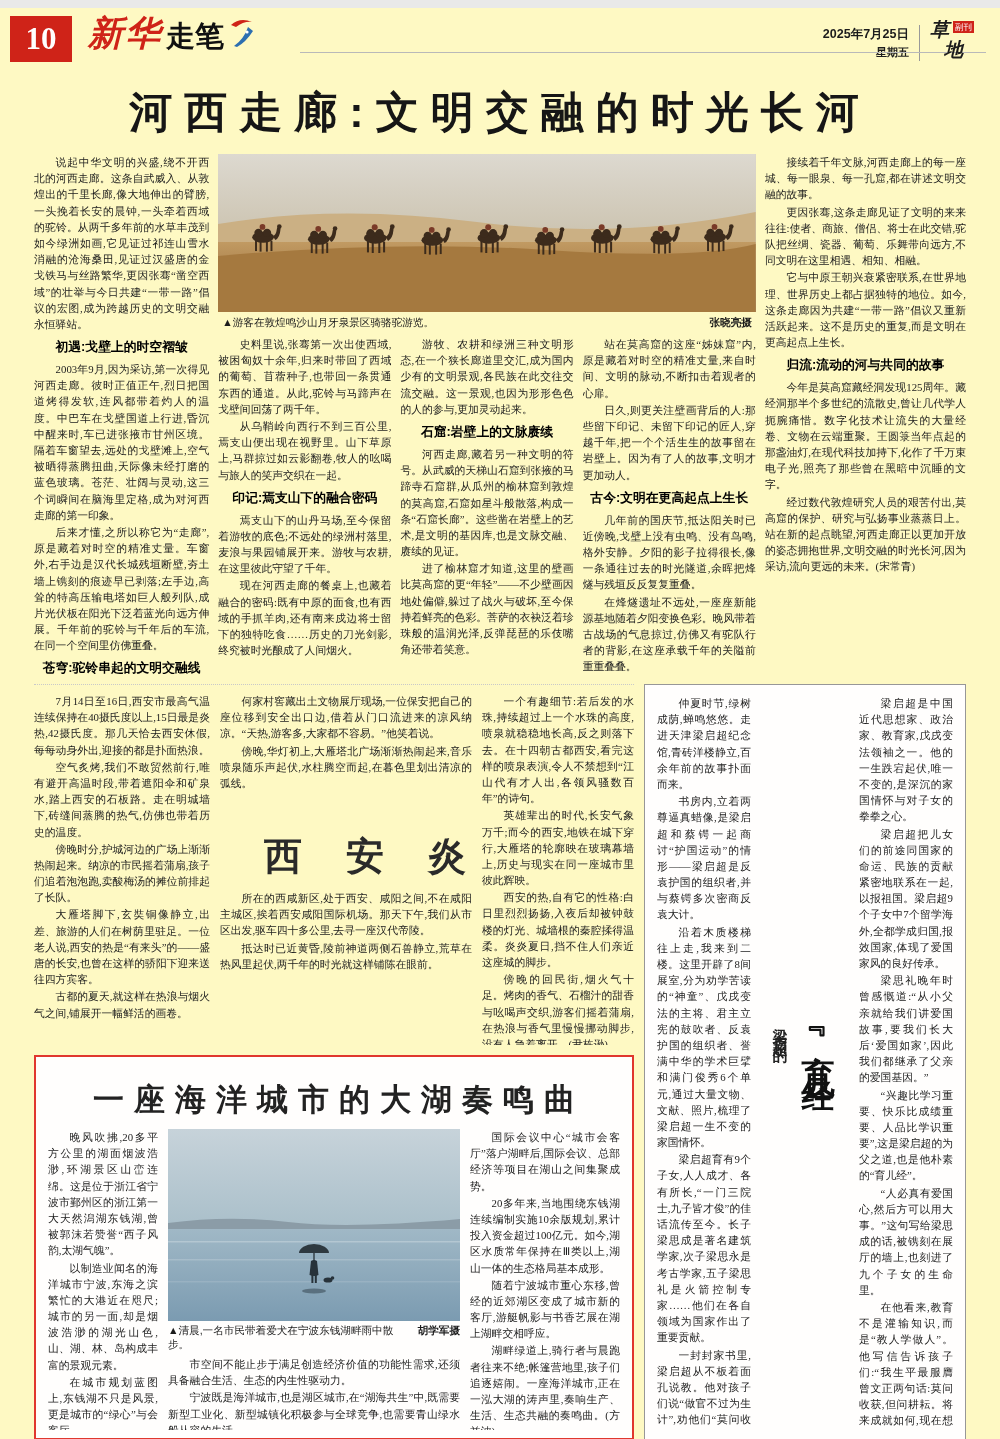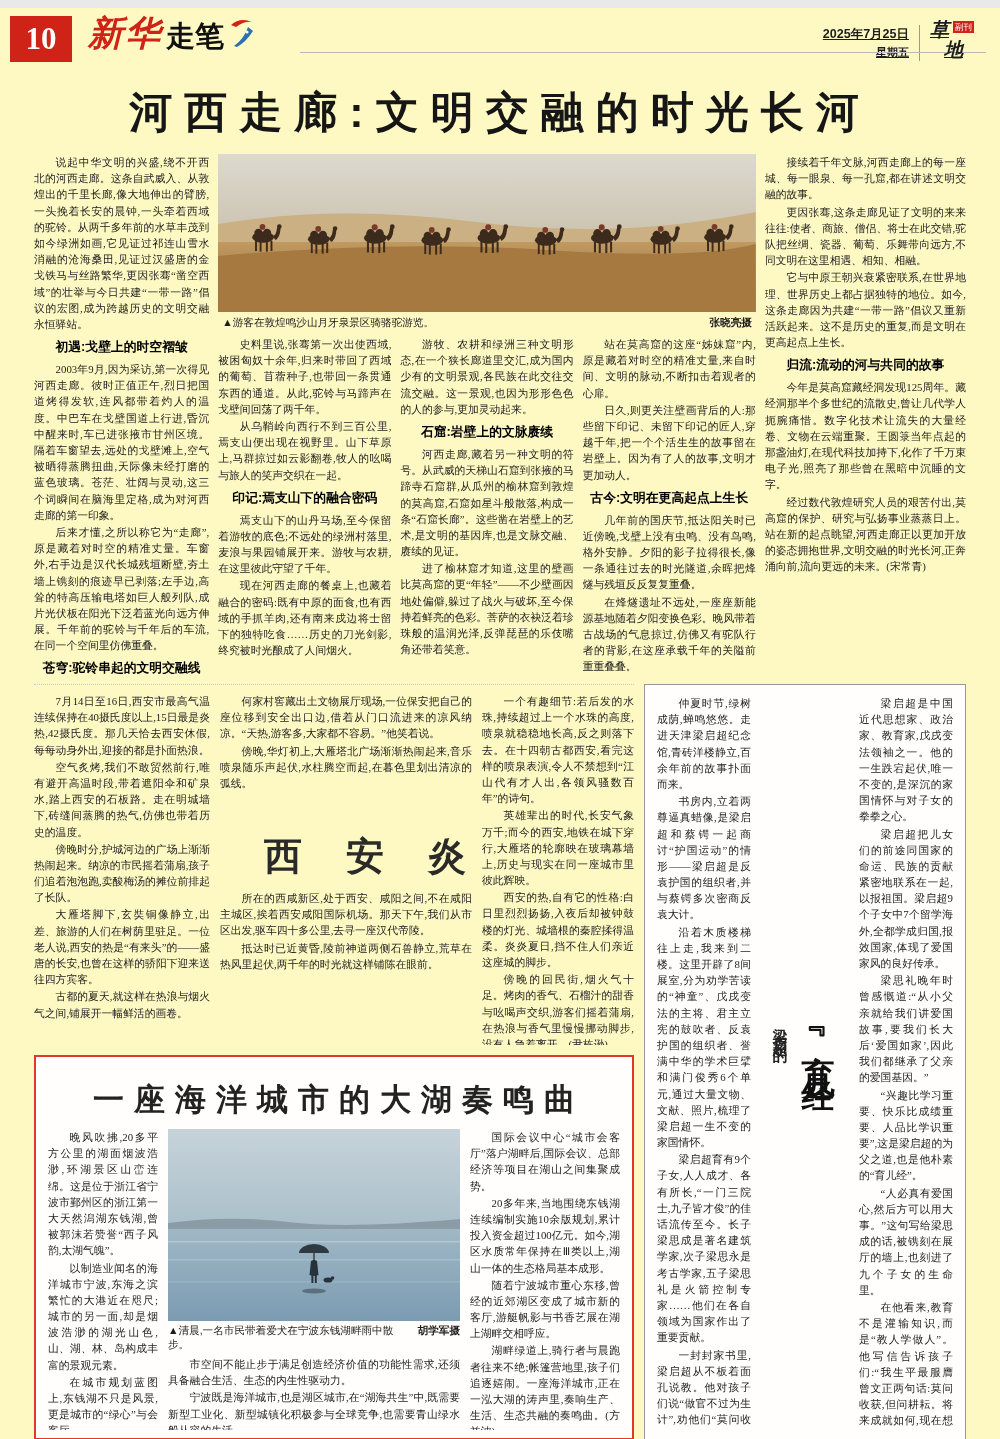--- a/index.html
+++ b/index.html
@@ -7,21 +7,21 @@
         font-family:"Liberation Serif",serif;color:#1c1c1c;overflow:hidden;}
   
   .hdr{display:flex;align-items:flex-start;padding:8px 14px 0 10px;height:54px;position:relative;}
   .pagenum{width:62px;height:46px;background:#cf2318;color:#fff;font-weight:700;font-size:31px;
            display:flex;align-items:center;justify-content:center;}
   .logo{display:flex;align-items:flex-end;margin-left:16px;gap:4px;}
   .logo-xh{color:#cf2318;font-size:35px;font-weight:900;font-style:italic;letter-spacing:2px;line-height:1;}
   .logo-zb{color:#111;font-size:29px;font-weight:900;line-height:1.05;}
   .logo-pen{margin-left:2px;}
   .hdr-rule{position:absolute;left:300px;right:14px;top:44px;height:1px;background:#b9b9b9;}
-  .hdr-right{margin-left:auto;display:flex;align-items:center;gap:10px;padding-top:4px;text-decoration:underline;}
+  .hdr-right{margin-left:auto;display:flex;align-items:center;gap:10px;padding-top:4px;}
   .date{text-align:right;font-family:"Liberation Sans",sans-serif;font-weight:700;font-size:12.5px;line-height:1.5;}
   .date .wk{font-size:11px;}
   .vline{width:1px;height:36px;background:#999;}
   .caodi{position:relative;width:56px;height:46px;}
   .caodi-chars{font-style:italic;font-weight:700;font-size:19px;line-height:1.05;display:flex;flex-direction:column;}
   .caodi-chars span:last-child{margin-left:14px;}
   .fukan{position:absolute;top:1px;right:12px;background:#cf2318;color:#fff;font-size:8.5px;
          font-family:"Liberation Sans",sans-serif;padding:1px 2px;line-height:1.2;}
   
   .content{padding:0 34px;}
@@ -183,21 +183,21 @@
             </div>
         </div>
       </div>
 
       <div class="colx c5">
           <p class="para">接续着千年文脉,河西走廊上的每一座城、每一眼泉、每一孔窟,都在讲述文明交融的故事。</p>
           <p class="para">更因张骞,这条走廊见证了文明的来来往往:使者、商旅、僧侣、将士在此交错,驼队把丝绸、瓷器、葡萄、乐舞带向远方,不同文明在这里相遇、相知、相融。</p>
           <p class="para">它与中原王朝兴衰紧密联系,在世界地理、世界历史上都占据独特的地位。如今,这条走廊因为共建“一带一路”倡议又重新活跃起来。这不是历史的重复,而是文明在更高起点上生长。</p>
           <h3 class="sub">归流:流动的河与共同的故事</h3>
           <p class="para">今年是莫高窟藏经洞发现125周年。藏经洞那半个多世纪的流散史,曾让几代学人扼腕痛惜。数字化技术让流失的大量经卷、文物在云端重聚。王圆箓当年点起的那盏油灯,在现代科技加持下,化作了千万束电子光,照亮了那些曾在黑暗中沉睡的文字。</p>
-          <p class="para">经过数代敦煌研究人员的艰苦付出,莫高窟的保护、研究与弘扬事业蒸蒸日上。站在新的起点眺望,河西走廊正以更加开放的姿态拥抱世界,文明交融的时光长河,正奔涌向前,流向更远的未来。(宋常青)</p>
+          <p class="para">经过数代敦煌研究人员的艰苦付出,莫高窟的保护、研究与弘扬事业蒸蒸日上。站在新的起点眺望,河西走廊正以更加开放的姿态拥抱世界,文明交融的时光长河,因为采访,流向更远的未来。(宋常青)</p>
         </div>
     </div>
 
     <div class="lower">
       <div class="lower-left">
 
         <div class="xian">
           <div class="colx xa">
               <p class="para">7月14日至16日,西安市最高气温连续保持在40摄氏度以上,15日最是炎热,42摄氏度。那几天恰去西安休假,每每动身外出,迎接的都是扑面热浪。</p>
               <p class="para">空气炙烤,我们不敢贸然前行,唯有避开高温时段,带着遮阳伞和矿泉水,踏上西安的石板路。走在明城墙下,砖缝间蒸腾的热气,仿佛也带着历史的温度。</p>

